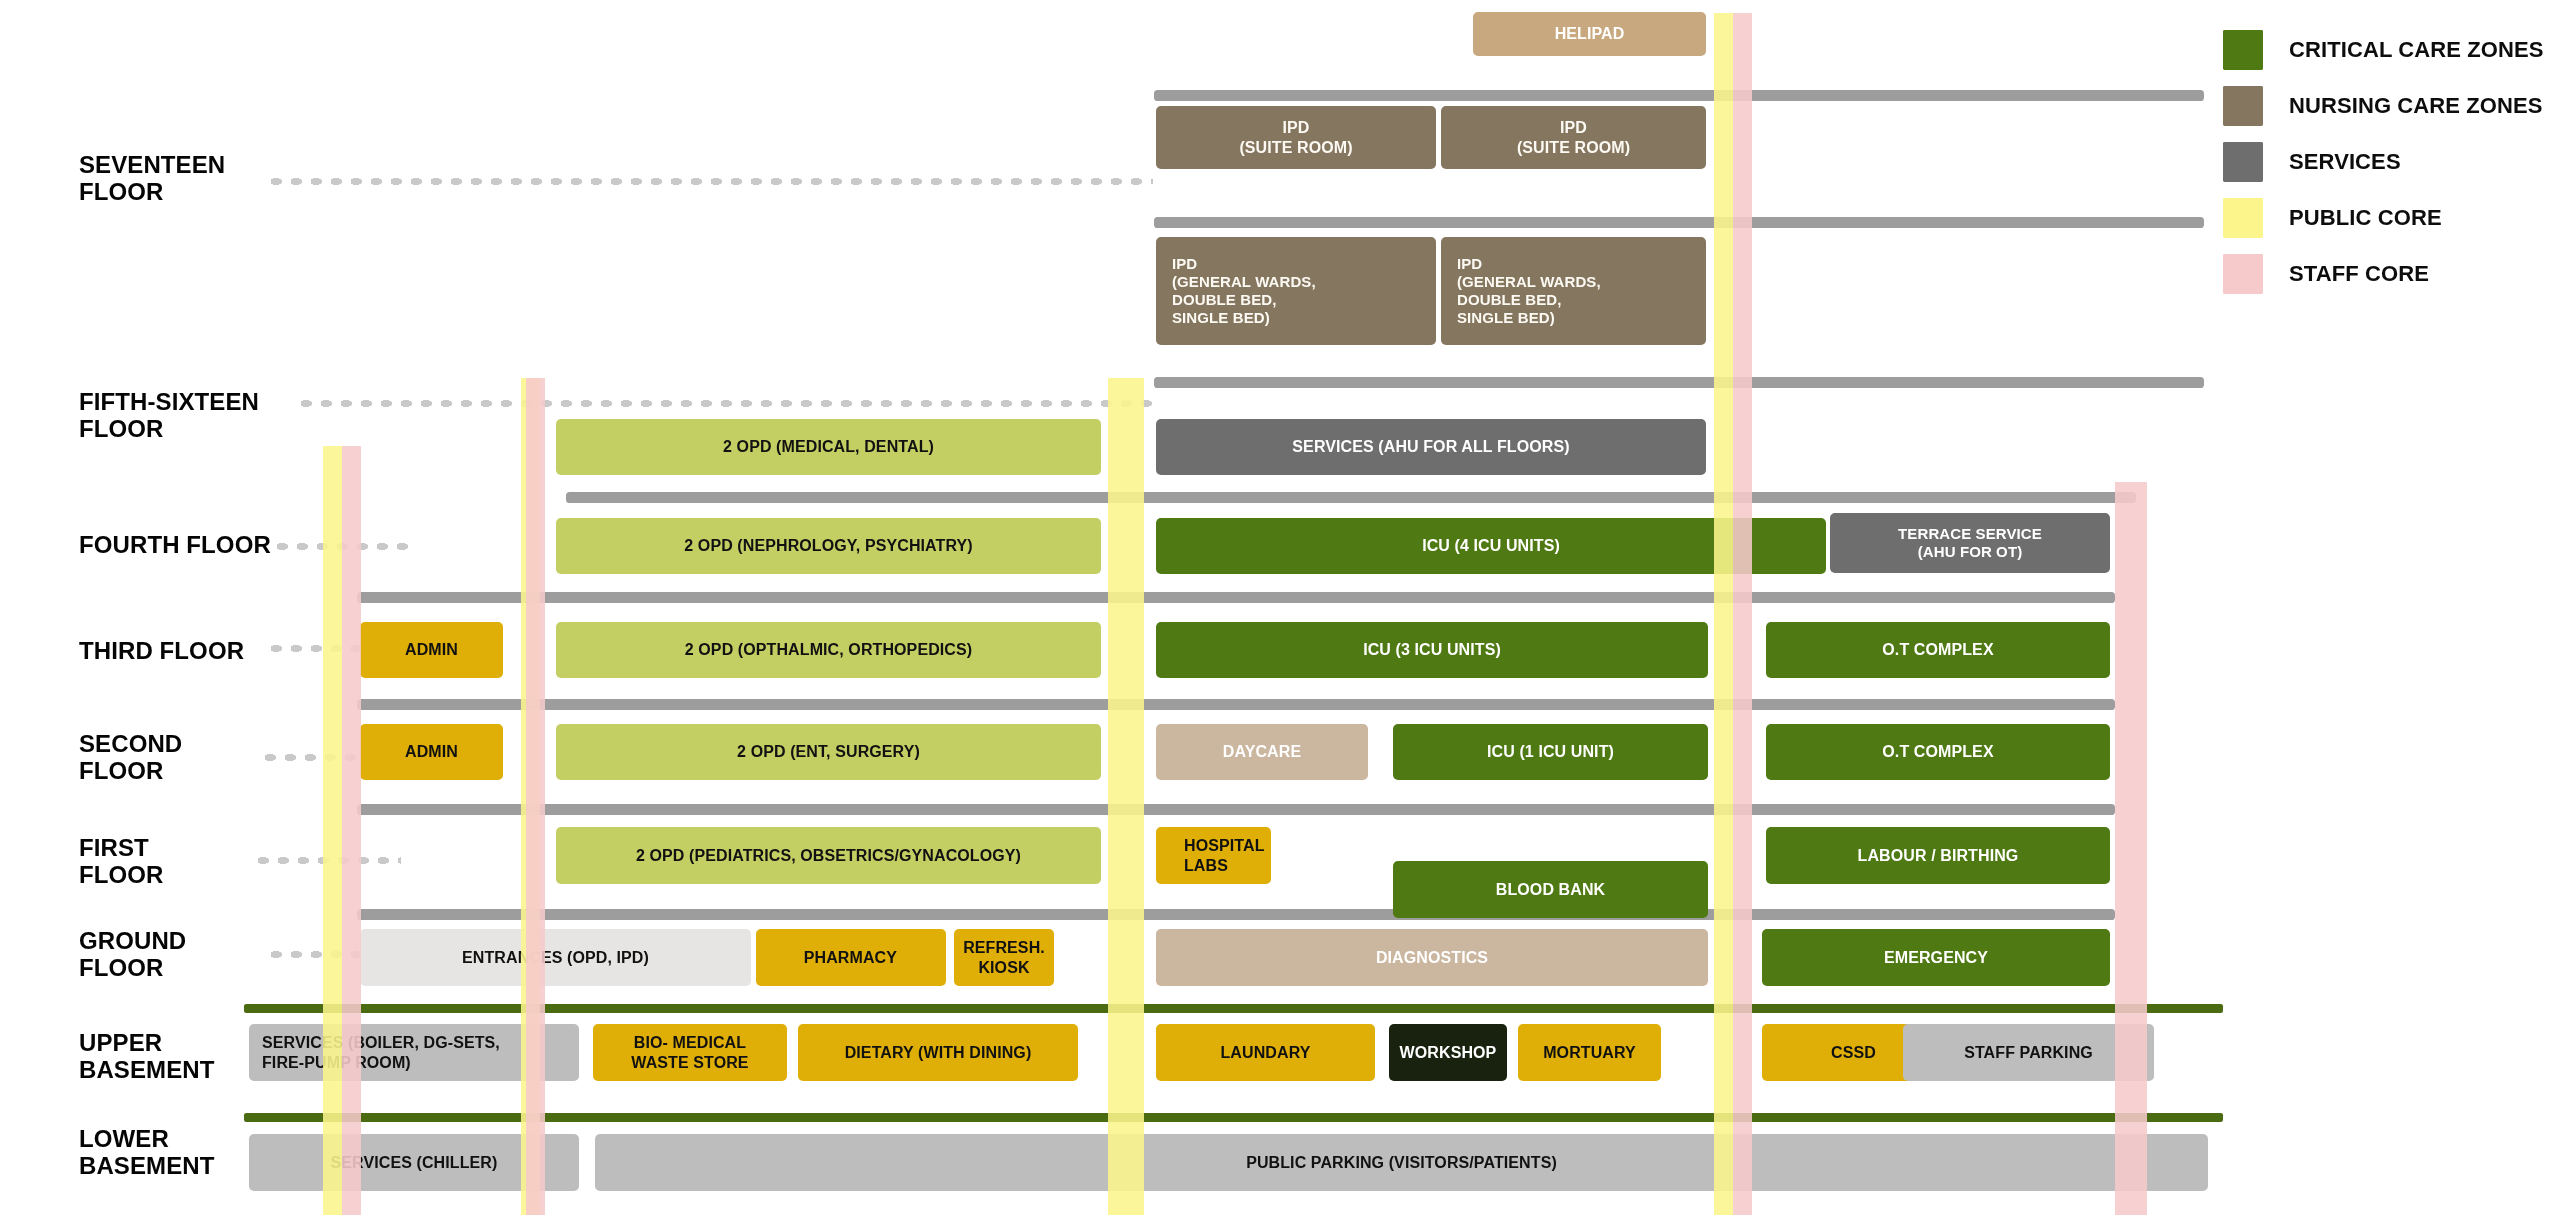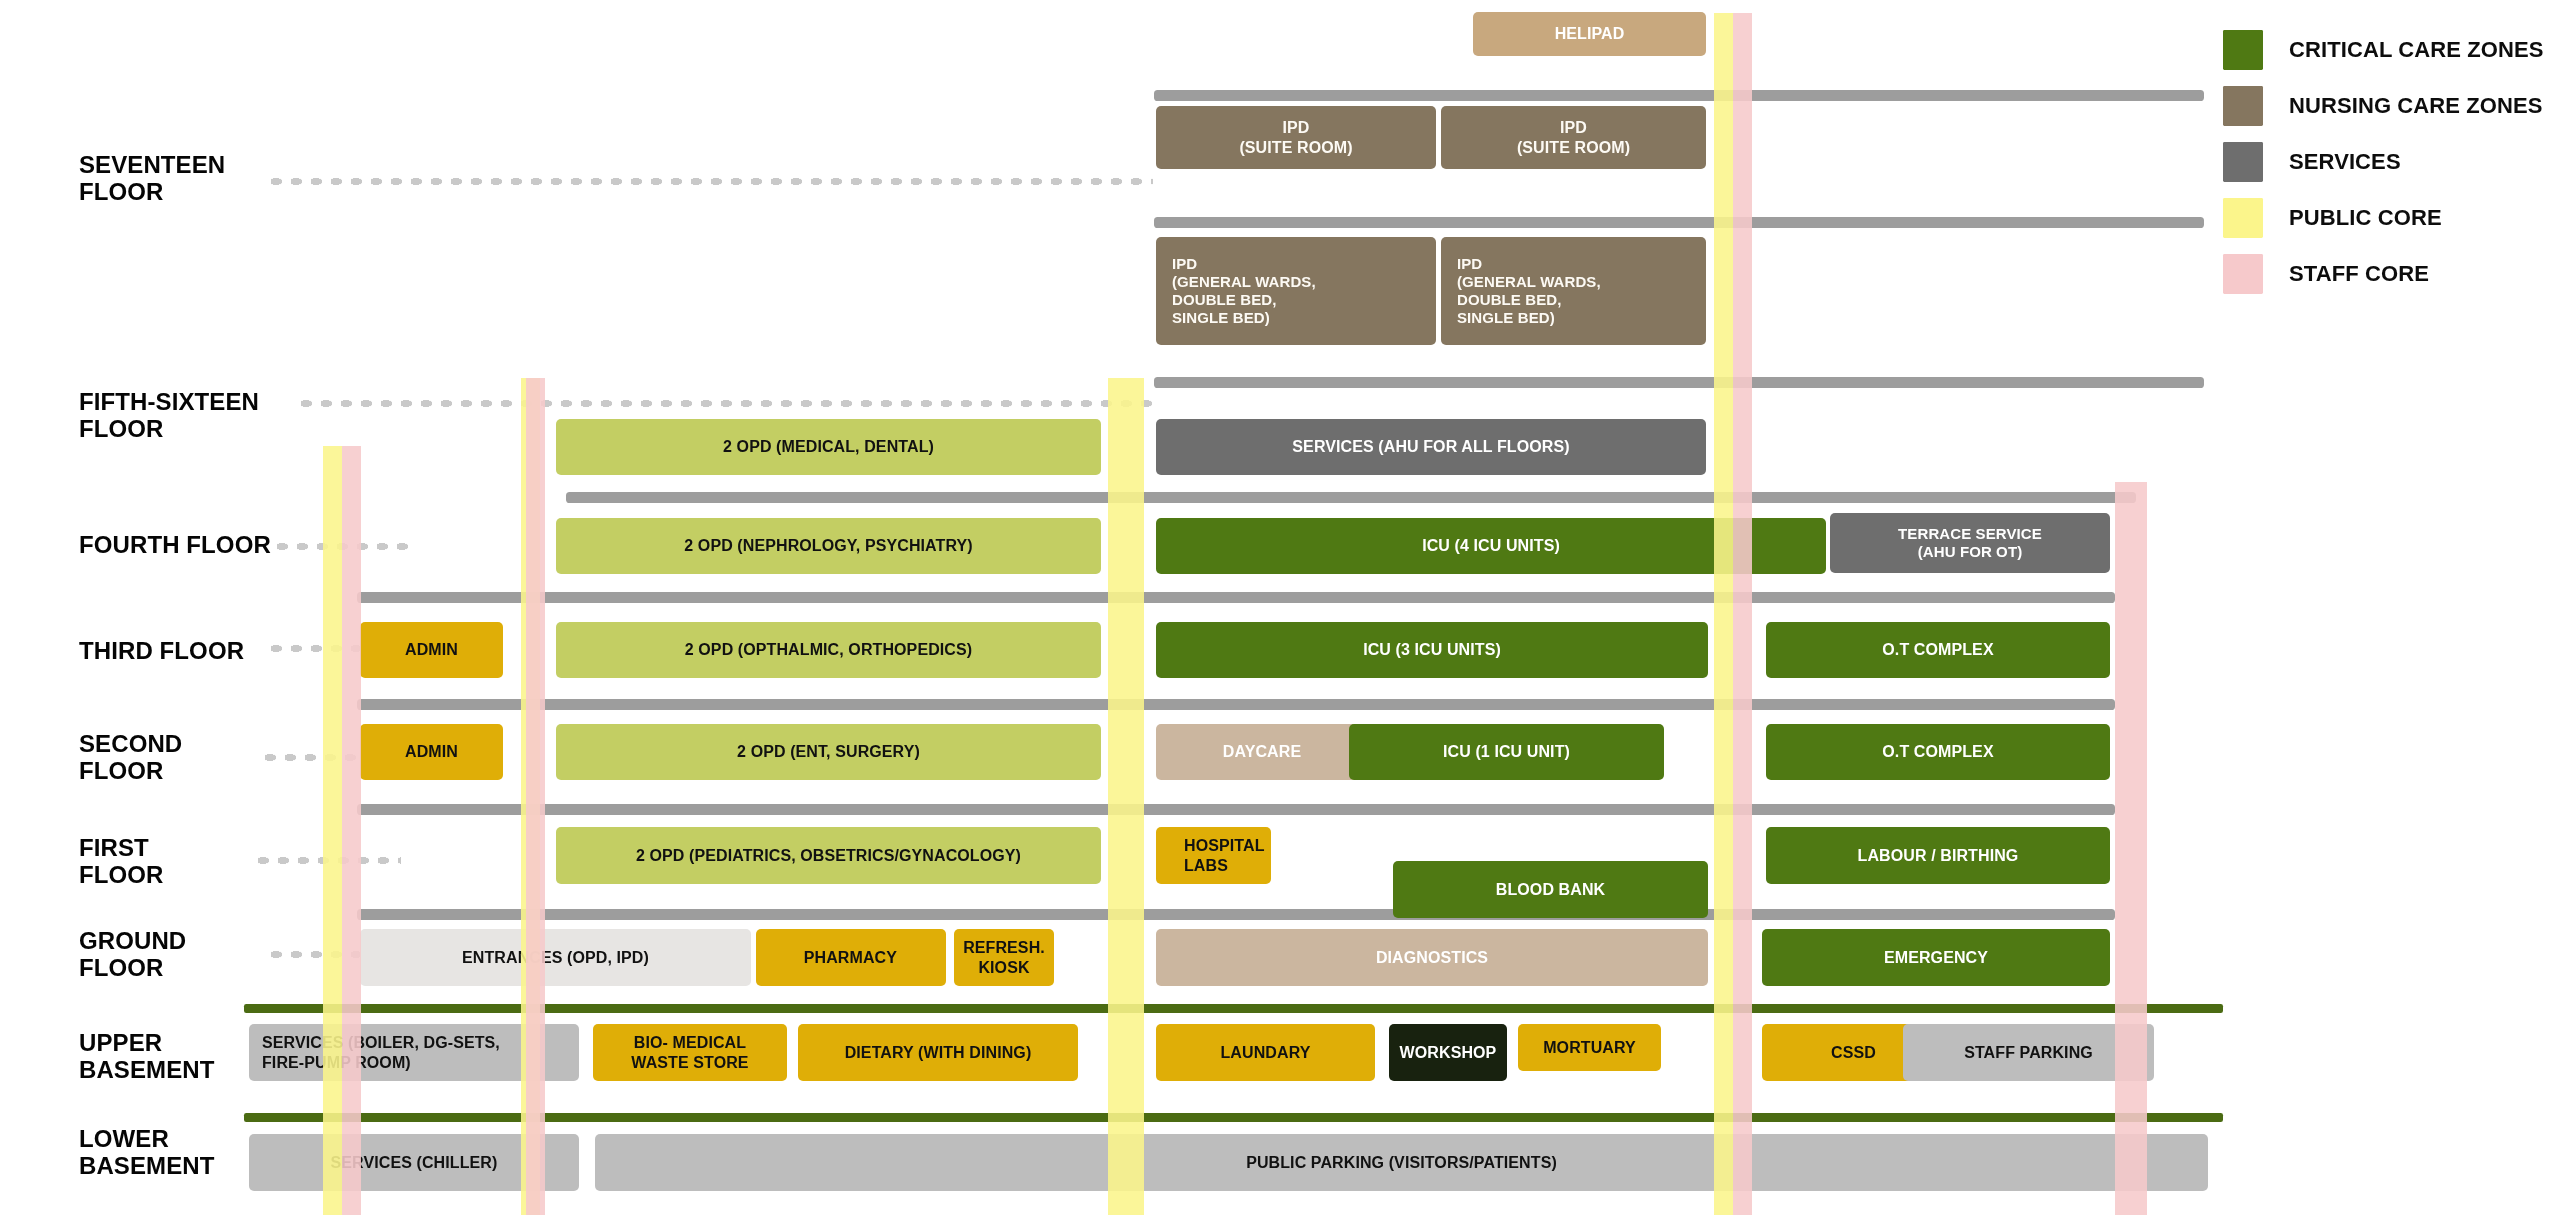--- a/index.html
+++ b/index.html
@@ -134,21 +134,21 @@
 (AHU FOR OT)</div>
 
   <div class="blk c-gold" style="left:360px; top:622px; width:143px; height:56px;">ADMIN</div>
   <div class="blk c-ambul" style="left:556px; top:622px; width:545px; height:56px;">2 OPD (OPTHALMIC, ORTHOPEDICS)</div>
   <div class="blk c-critical" style="left:1156px; top:622px; width:552px; height:56px;">ICU (3 ICU UNITS)</div>
   <div class="blk c-critical" style="left:1766px; top:622px; width:344px; height:56px;">O.T COMPLEX</div>
 
   <div class="blk c-gold" style="left:360px; top:724px; width:143px; height:56px;">ADMIN</div>
   <div class="blk c-ambul" style="left:556px; top:724px; width:545px; height:56px;">2 OPD (ENT, SURGERY)</div>
   <div class="blk c-tan2" style="left:1156px; top:724px; width:212px; height:56px;">DAYCARE</div>
-  <div class="blk c-critical" style="left:1349px; top:724px; width:315px; height:56px;">ICU (1 ICU UNIT)</div>
+  <div class="blk c-critical" style="left:1393px; top:724px; width:315px; height:56px;">ICU (1 ICU UNIT)</div>
   <div class="blk c-critical" style="left:1766px; top:724px; width:344px; height:56px;">O.T COMPLEX</div>
 
   <div class="blk c-ambul" style="left:556px; top:827px; width:545px; height:57px;">2 OPD (PEDIATRICS, OBSETRICS/GYNACOLOGY)</div>
   <div class="blk c-gold left" style="left:1156px; top:827px; width:115px; height:57px; padding-left:28px;">HOSPITAL
 LABS</div>
   <div class="blk c-critical" style="left:1393px; top:827px; width:315px; height:57px;margin-top:34px;">BLOOD BANK</div>
   <div class="blk c-critical" style="left:1766px; top:827px; width:344px; height:57px;">LABOUR / BIRTHING</div>
 
   <div class="blk c-greyxl" style="left:360px; top:929px; width:391px; height:57px;">ENTRANCES (OPD, IPD)</div>
   <div class="blk c-gold" style="left:756px; top:929px; width:190px; height:57px;padding-left:6px;">PHARMACY</div>
@@ -157,21 +157,21 @@
   <div class="blk c-tan2" style="left:1156px; top:929px; width:552px; height:57px;">DIAGNOSTICS</div>
   <div class="blk c-critical" style="left:1762px; top:929px; width:348px; height:57px;">EMERGENCY</div>
 
   <div class="blk c-greylt left" style="left:249px; top:1024px; width:330px; height:57px; padding-left:13px;">SERVICES (BOILER, DG-SETS,
 FIRE-PUMP ROOM)</div>
   <div class="blk c-gold" style="left:593px; top:1024px; width:194px; height:57px;">BIO- MEDICAL
 WASTE STORE</div>
   <div class="blk c-gold" style="left:798px; top:1024px; width:280px; height:57px;">DIETARY (WITH DINING)</div>
   <div class="blk c-gold" style="left:1156px; top:1024px; width:219px; height:57px;">LAUNDARY</div>
   <div class="blk c-dark" style="left:1389px; top:1024px; width:118px; height:57px;">WORKSHOP</div>
-  <div class="blk c-gold" style="left:1518px; top:1024px; width:143px; height:47px;">MORTUARY</div>
+  <div class="blk c-gold" style="left:1518px; top:1024px; width:143px; height:57px;">MORTUARY</div>
   <div class="blk c-gold" style="left:1762px; top:1024px; width:183px; height:57px;">CSSD</div>
   <div class="blk c-greylt" style="left:1903px; top:1024px; width:251px; height:57px;">STAFF PARKING</div>
 
   <div class="blk c-greylt" style="left:249px; top:1134px; width:330px; height:57px;">SERVICES (CHILLER)</div>
   <div class="blk c-greylt" style="left:595px; top:1134px; width:1613px; height:57px;">PUBLIC PARKING (VISITORS/PATIENTS)</div>
 
   <div class="core public" style="left:323px;  top:446px; width:19.4px;  height:769px;"></div>
   <div class="core staff" style="left:342px;  top:446px; width:19.4px;  height:769px;"></div>
 
   <div class="core public" style="left:521px;  top:378px; width:18.6px;  height:837px;"></div>

